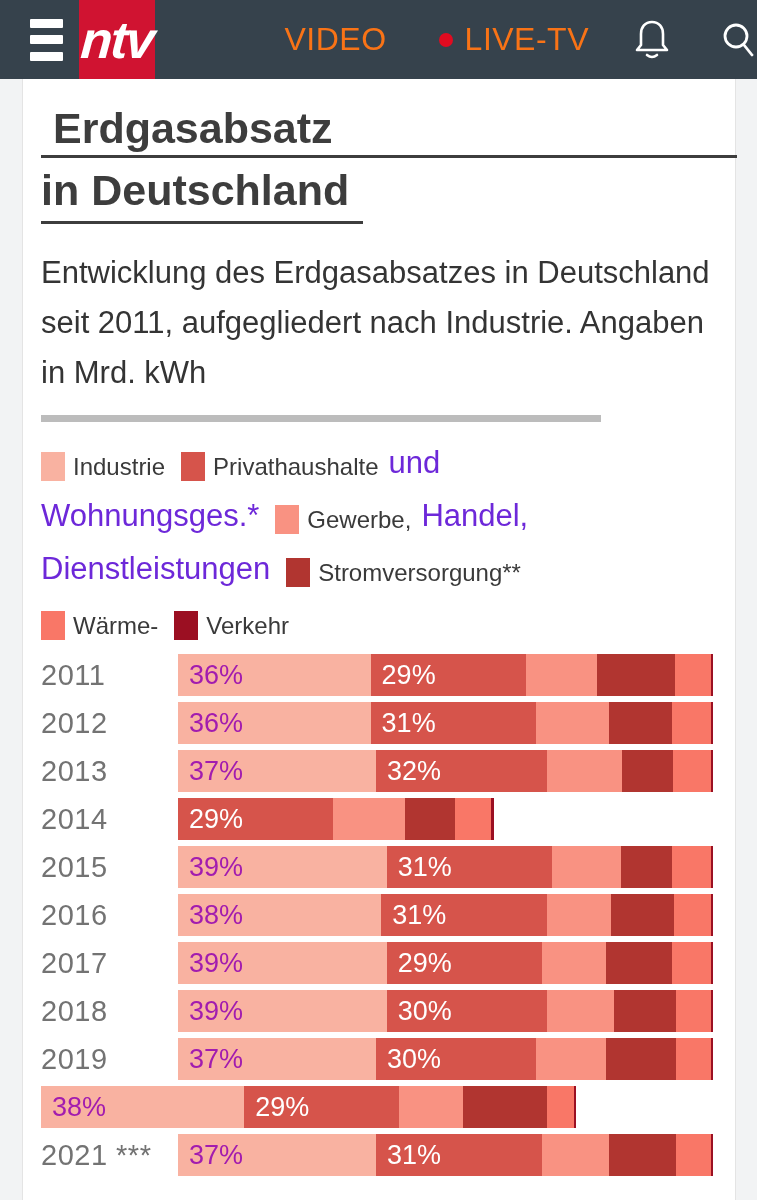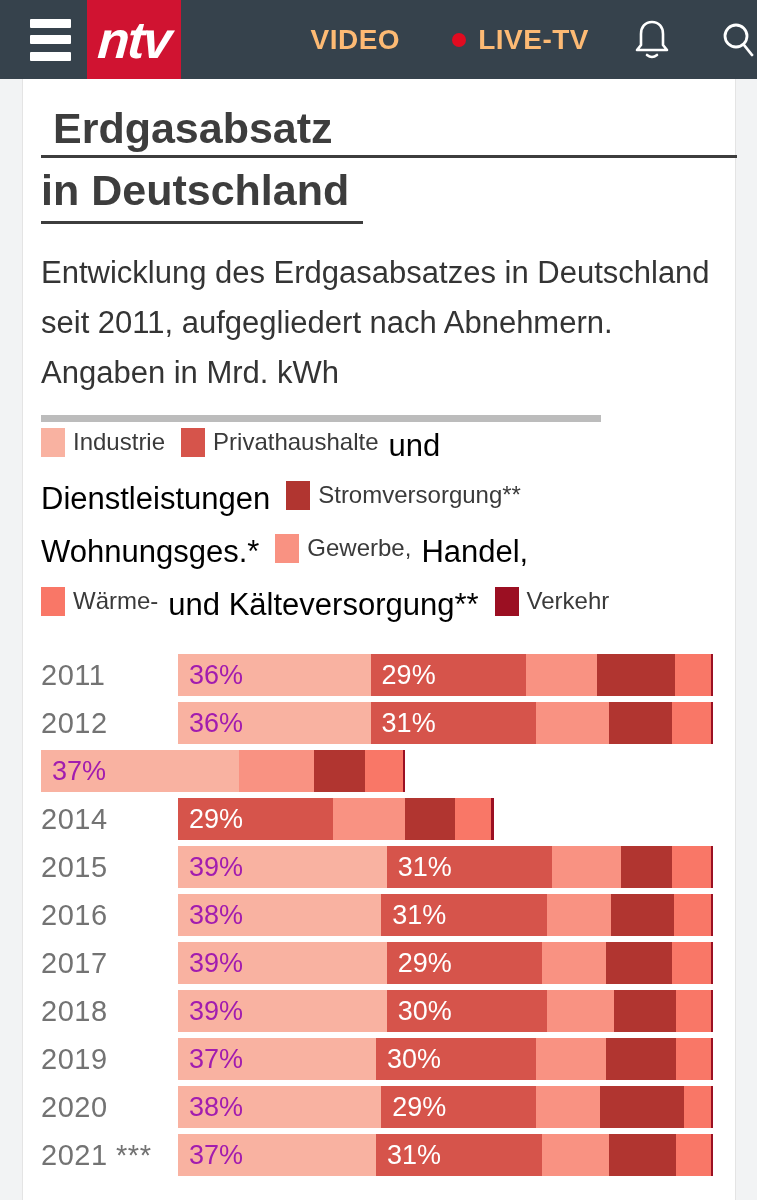--- a/index.html
+++ b/index.html
@@ -10,21 +10,21 @@
   .header { position:absolute; top:0; left:0; width:757px; height:79px;
             background:#36424c; display:flex; align-items:center; z-index:5; }
   .burger { width:56px; height:42px; margin-left:30px; display:flex; flex-direction:column;
             justify-content:space-between; cursor:pointer; }
   .burger span { display:block; height:9px; background:#fff; border-radius:1px; }
   .logo { width:129px; height:79px; margin-left:16px; background:#d01331;
           display:flex; align-items:center; justify-content:center; }
   .logo b { color:#fff; font-size:52px; font-weight:bold; letter-spacing:-2px;
             font-style:italic; transform:skewX(-4deg); }
   .nav { display:flex; align-items:center; margin-left:130px; gap:0; }
-  .nav-item { color:#fdba74; font-weight:bold; font-size:28px; letter-spacing:.5px;
+  .nav-item { color:#f97316; font-weight:normal; font-size:32px; letter-spacing:.5px;
               cursor:pointer; white-space:nowrap; }
   .live-wrap { display:flex; align-items:center; margin-left:52px; cursor:pointer; }
   .live-dot { width:14px; height:14px; border-radius:50%; background:#e10b20; margin-right:12px; }
   .hicon { margin-left:46px; cursor:pointer; display:flex; align-items:center; }
 
   
   .card { position:absolute; top:79px; left:22px; width:714px; height:1121px;
           background:#fff; border-left:1px solid #e4e4e4; border-right:1px solid #e4e4e4;
           padding:20px 0 0 18px; }
 
@@ -39,25 +39,25 @@
               border-bottom:3px solid #3d3d3d; padding:6px 14px 6px 0; margin-top:2px; }
 
   
   .desc { margin-top:24px; width:680px; font-size:31px; line-height:50px; color:#343434; }
 
   
   .divider { margin-top:17px; width:560px; height:7px; background:#bcbcbc; }
 
   
   .legend { margin-top:6px; color:#333; }
-  .legend-line { height:53px; display:flex; align-items:flex-start; white-space:nowrap; }
+  .legend-line { height:53px; display:flex; align-items:flex-end; white-space:nowrap; }
   .lg-sw { display:inline-block; width:24px; height:29px; margin:0 8px 0 6px; flex:none; }
   .lg-sw:first-child { margin-left:0; }
   .lg-small { font-size:24px; color:#3a3a3a; margin-right:10px; }
-  .lg-large { font-size:31px; color:#000000; margin-right:10px; }
+  .lg-large { font-size:31px; color:#6d28d9; margin-right:10px; }
 
   
   .chart { margin-top:14px; }
   .crow { display:flex; align-items:center; height:42px; margin-bottom:6px; }
   .cyear { width:137px; flex:none; font-size:29px; color:#737373; letter-spacing:.5px; }
   .cbar { width:535px; height:42px; flex:none; display:flex; overflow:hidden; }
   .cseg { height:42px; display:flex; align-items:center; }
   .cseg .pct { font-size:27px; padding-left:11px; white-space:nowrap; }
   .pct-dark { color:#a21caf; }
   .pct-light { color:#ffffff; }
@@ -99,47 +99,46 @@
 
 <div class="card">
 
   <div class="hl-line1">
     <span class="hl-rest">Erdgasabsatz</span>
   </div>
   <div>
     <span class="hl-line2">in Deutschland</span>
   </div>
 
-  <p class="desc">Entwicklung des Erdgasabsatzes in Deutschland seit 2011, aufgegliedert nach Abnehmern. Angaben in Mrd. kWh</p>
+  <p class="desc">Entwicklung des Erdgasabsatzes in Deutschland seit 2011, aufgegliedert nach Industrie. Angaben in Mrd. kWh</p>
 
   <div class="divider"></div>
 
   <div class="legend" id="legend">
       <div class="legend-line">
         <span class="lg-sw" style="background: rgb(249, 178, 161);"></span>
         <span class="lg-small">Industrie</span>
         <span class="lg-sw" style="background: rgb(214, 84, 75);"></span>
         <span class="lg-small">Privathaushalte</span>
         <span class="lg-large">und</span>
       </div>
       <div class="legend-line">
-        <span class="lg-large">Dienstleistungen</span>
-        <span class="lg-sw" style="background: rgb(177, 53, 48);"></span>
-        <span class="lg-small">Stromversorgung**</span>
-      </div>
-      <div class="legend-line">
         <span class="lg-large">Wohnungsges.*</span>
         <span class="lg-sw" style="background: rgb(249, 146, 130);"></span>
         <span class="lg-small">Gewerbe,</span>
         <span class="lg-large">Handel,</span>
       </div>
       <div class="legend-line">
+        <span class="lg-large">Dienstleistungen</span>
+        <span class="lg-sw" style="background: rgb(177, 53, 48);"></span>
+        <span class="lg-small">Stromversorgung**</span>
+      </div>
+      <div class="legend-line">
         <span class="lg-sw" style="background: rgb(249, 119, 103);"></span>
         <span class="lg-small">Wärme-</span>
-        <span class="lg-large">und Kälteversorgung**</span>
         <span class="lg-sw" style="background: rgb(155, 15, 34);"></span>
         <span class="lg-small">Verkehr</span>
       </div>
     </div>
 
   <div class="chart" id="chart">
       <div class="crow">
         <div class="cyear">2011</div>
         <div class="cbar">
           <div class="cseg" style="width: 192.6px; background: rgb(249, 178, 161);">
@@ -163,23 +162,27 @@
           <div class="cseg" style="width: 165.85px; background: rgb(214, 84, 75);">
             <span class="pct pct-light">31%</span>
           </div>
           <div class="cseg" style="width: 72.76px; background: rgb(249, 146, 130);"></div>
           <div class="cseg" style="width: 63.13px; background: rgb(177, 53, 48);"></div>
           <div class="cseg" style="width: 39.055px; background: rgb(249, 119, 103);"></div>
           <div class="cseg" style="width: 1.605px; background: rgb(155, 15, 34);"></div>
         </div>
       </div>
       <div class="crow">
+        <div class="cyear">2013</div>
         <div class="cbar">
           <div class="cseg" style="width: 197.95px; background: rgb(249, 178, 161);">
             <span class="pct pct-dark">37%</span>
+          </div>
+          <div class="cseg" style="width: 171.2px; background: rgb(214, 84, 75);">
+            <span class="pct pct-light">32%</span>
           </div>
           <div class="cseg" style="width: 74.9px; background: rgb(249, 146, 130);"></div>
           <div class="cseg" style="width: 50.825px; background: rgb(177, 53, 48);"></div>
           <div class="cseg" style="width: 38.52px; background: rgb(249, 119, 103);"></div>
           <div class="cseg" style="width: 1.605px; background: rgb(155, 15, 34);"></div>
         </div>
       </div>
       <div class="crow">
         <div class="cyear">2014</div>
         <div class="cbar">
@@ -261,21 +264,20 @@
           <div class="cseg" style="width: 160.5px; background: rgb(214, 84, 75);">
             <span class="pct pct-light">30%</span>
           </div>
           <div class="cseg" style="width: 69.55px; background: rgb(249, 146, 130);"></div>
           <div class="cseg" style="width: 69.55px; background: rgb(177, 53, 48);"></div>
           <div class="cseg" style="width: 35.845px; background: rgb(249, 119, 103);"></div>
           <div class="cseg" style="width: 1.605px; background: rgb(155, 15, 34);"></div>
         </div>
       </div>
       <div class="crow">
-        <div class="cyear">2020</div>
         <div class="cbar">
           <div class="cseg" style="width: 203.3px; background: rgb(249, 178, 161);">
             <span class="pct pct-dark">38%</span>
           </div>
           <div class="cseg" style="width: 155.15px; background: rgb(214, 84, 75);">
             <span class="pct pct-light">29%</span>
           </div>
           <div class="cseg" style="width: 63.13px; background: rgb(249, 146, 130);"></div>
           <div class="cseg" style="width: 83.995px; background: rgb(177, 53, 48);"></div>
           <div class="cseg" style="width: 27.82px; background: rgb(249, 119, 103);"></div>

